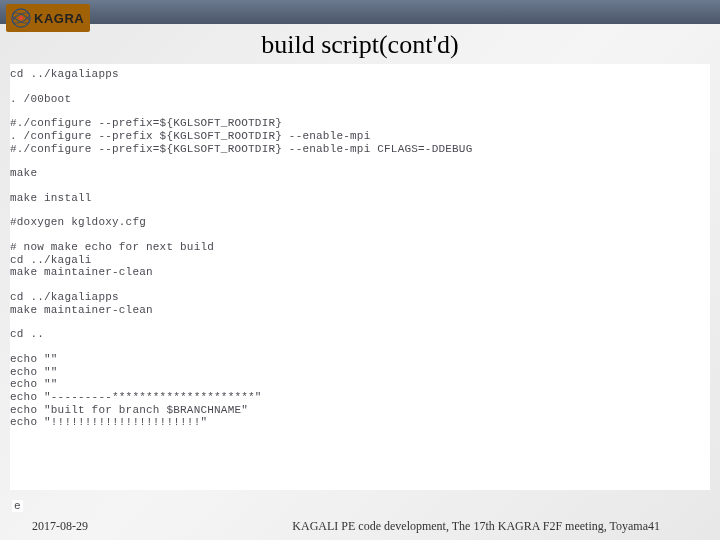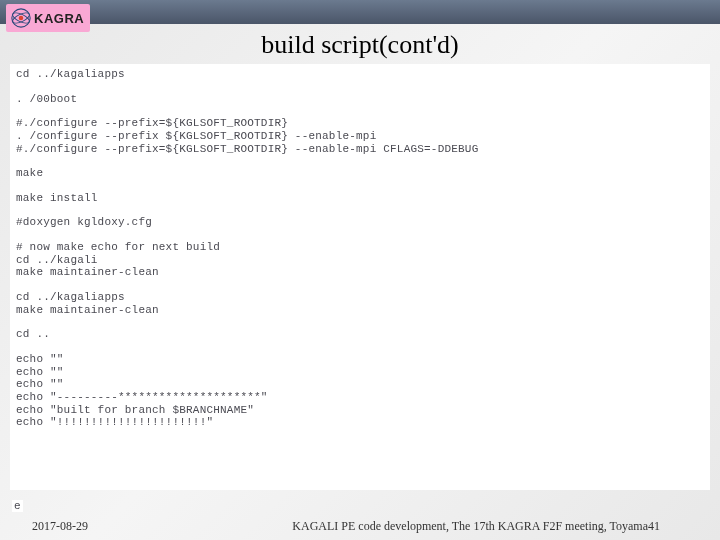--- a/index.html
+++ b/index.html
@@ -12,21 +12,21 @@
   }
   .header-bar {
     height: 24px;
     background: linear-gradient(to bottom, #6b7a8f 0%, #4a5568 100%);
     width: 100%;
   }
   .logo-area {
     position: absolute;
     top: 4px;
     left: 6px;
-    background: #f9a8d4;
+    background: #a16207;
     padding: 2px 6px 2px 4px;
     border-radius: 2px;
     display: flex;
     align-items: center;
     gap: 2px;
     height: 28px;
     z-index: 10;
   }
   .logo-icon {
     width: 22px;
@@ -43,21 +43,21 @@
     font-family: Georgia, 'Times New Roman', serif;
     font-size: 26px;
     text-align: center;
     color: #000;
     margin-top: 6px;
     font-weight: normal;
   }
   .code-area {
     background: #fff;
     margin: 4px 10px 0 10px;
-    padding: 4px 6px;
+    padding: 4px 0;
     height: 426px;
     overflow: hidden;
   }
   .code-line {
     font-family: 'Courier New', monospace;
     font-size: 11px;
     line-height: 1.15;
     color: #4a4a52;
     white-space: pre;
     letter-spacing: 0.2px;

